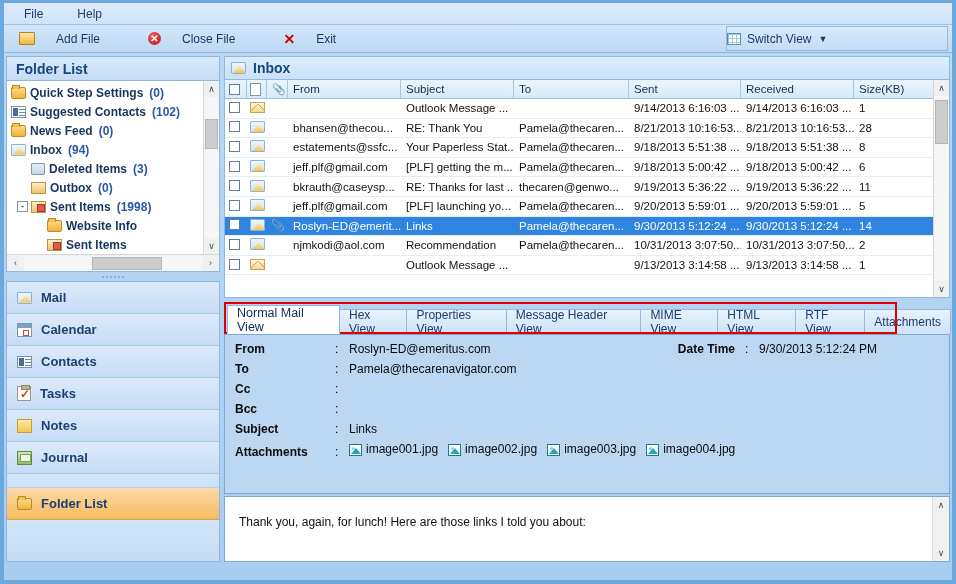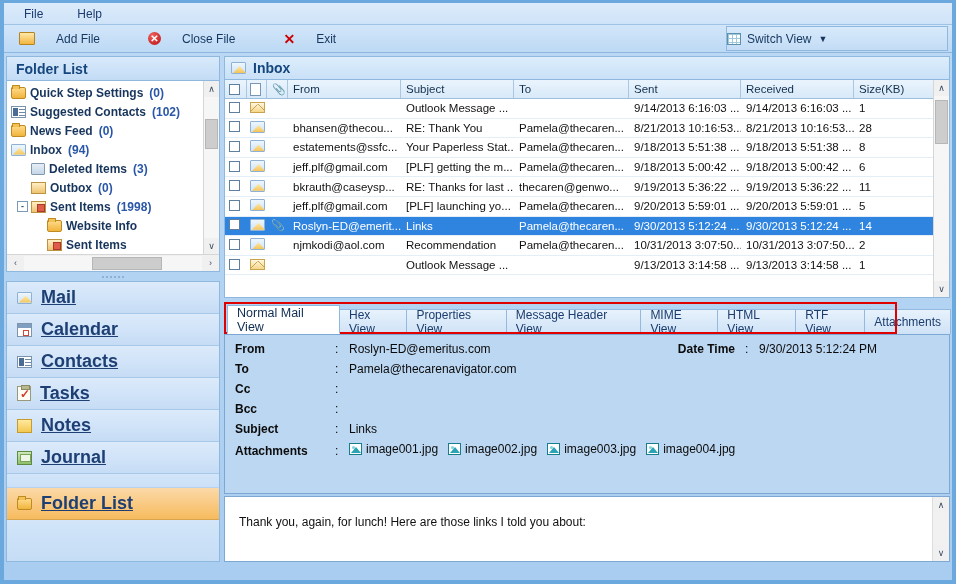--- a/index.html
+++ b/index.html
@@ -128,25 +128,24 @@
   .gripper i { width:2px;height:2px;background:#7fa6cd;display:block;border-radius:1px;}
 
   .navlist {
     flex: 1 1 auto; border: 1px solid #8fb8de;
     background: linear-gradient(180deg,#cfe3f8 0%,#c0d9f4 100%);
     display: flex; flex-direction: column; min-height: 0; overflow: hidden;
   }
   .navitem {
     height: 32px; flex: 0 0 32px;
     display: flex; align-items: center; padding-left: 10px; gap: 9px;
-    font-size: 18px; font-weight: bold; color: #1d3f73;
+    font-size: 13px; font-weight: bold; color: #1d3f73;
     border-bottom: 1px solid #a8c8e8;
     background: linear-gradient(180deg,#dcebfb 0%,#c6dcf5 100%);
     cursor: default;
-    text-decoration: underline;
   }
   .navitem.sel {
     background: linear-gradient(180deg,#fbd9a8 0%,#f7bb5e 100%);
     border-bottom: 1px solid #dba košice;
   }
   .navitem.sel { border-bottom: 1px solid #d9a44e; }
   .navfill { flex: 1 1 auto; background: linear-gradient(180deg,#d2e5f9 0%,#c5ddf5 100%); }
   .navspacer { height: 14px; flex:0 0 14px; background: linear-gradient(180deg,#d2e5f9 0%,#cbe0f7 100%); border-bottom:1px solid #b6d2ee;}
 
   
@@ -217,21 +216,21 @@
     background: #bcd7f2; padding: 7px 10px 4px 10px; overflow: hidden;
     display:flex; flex-direction:column; gap: 6px;
   }
   .drow { display: flex; font-size: 12px; color: #0b0b0b; align-items: baseline; }
   .dlabel { width: 100px; flex: 0 0 100px; font-weight: bold; }
   .dcolon { width: 14px; flex: 0 0 14px; }
   .dval { flex: 1 1 auto; }
   .dt-label { font-weight: bold; margin-left: auto; padding-right: 10px; }
   .dt-colon { width: 14px; }
   .dt-val { width: 180px; }
-  .att { display: inline-flex; align-items: center; gap: 4px; margin-right: 10px; }
+  .att { display: inline-flex; align-items: flex-end; gap: 4px; margin-right: 10px; }
   .imgicon {
     width: 13px; height: 12px; background: #fff; border: 1px solid #177d8c;
     position: relative; display:inline-block; flex:0 0 13px;
   }
   .imgicon::before {
     content:""; position:absolute; left:1px; bottom:1px; width:0;height:0;
     border-left:5px solid transparent;border-right:5px solid transparent;border-bottom:6px solid #2aa3b5;
   }
   .imgicon::after {
     content:""; position:absolute; left:2px; top:1.5px; width:3px;height:3px;border-radius:50%;

